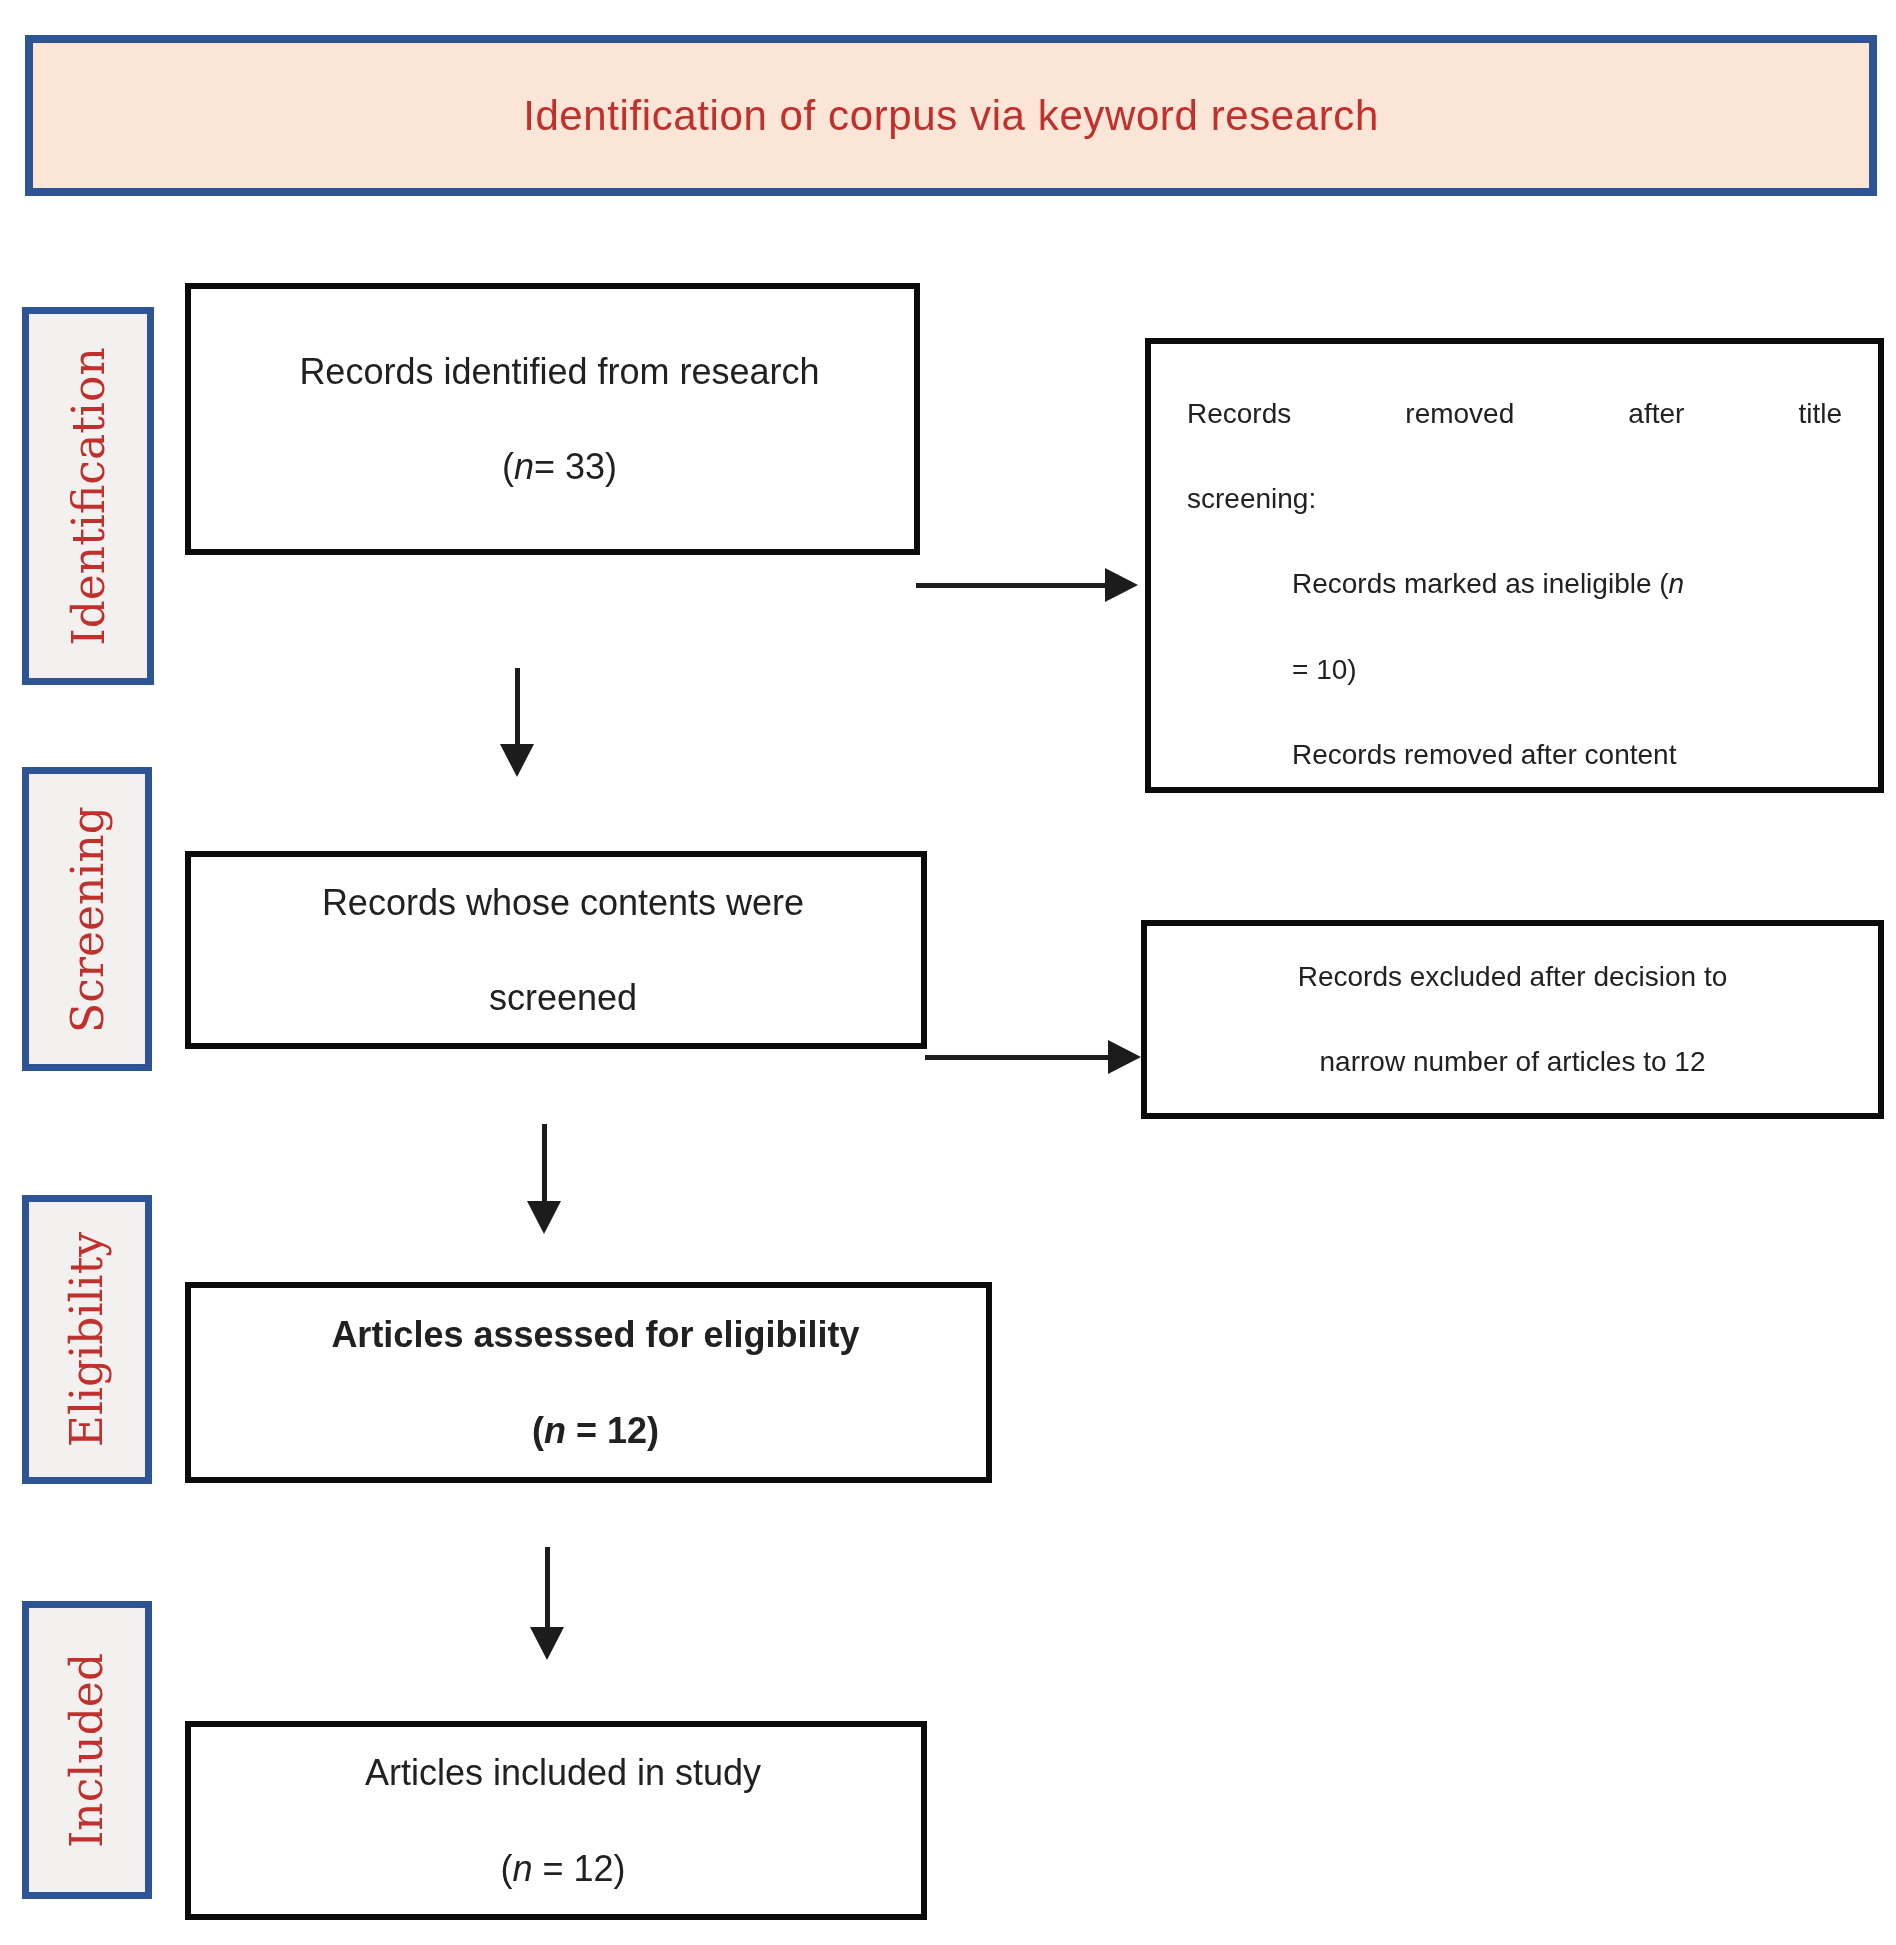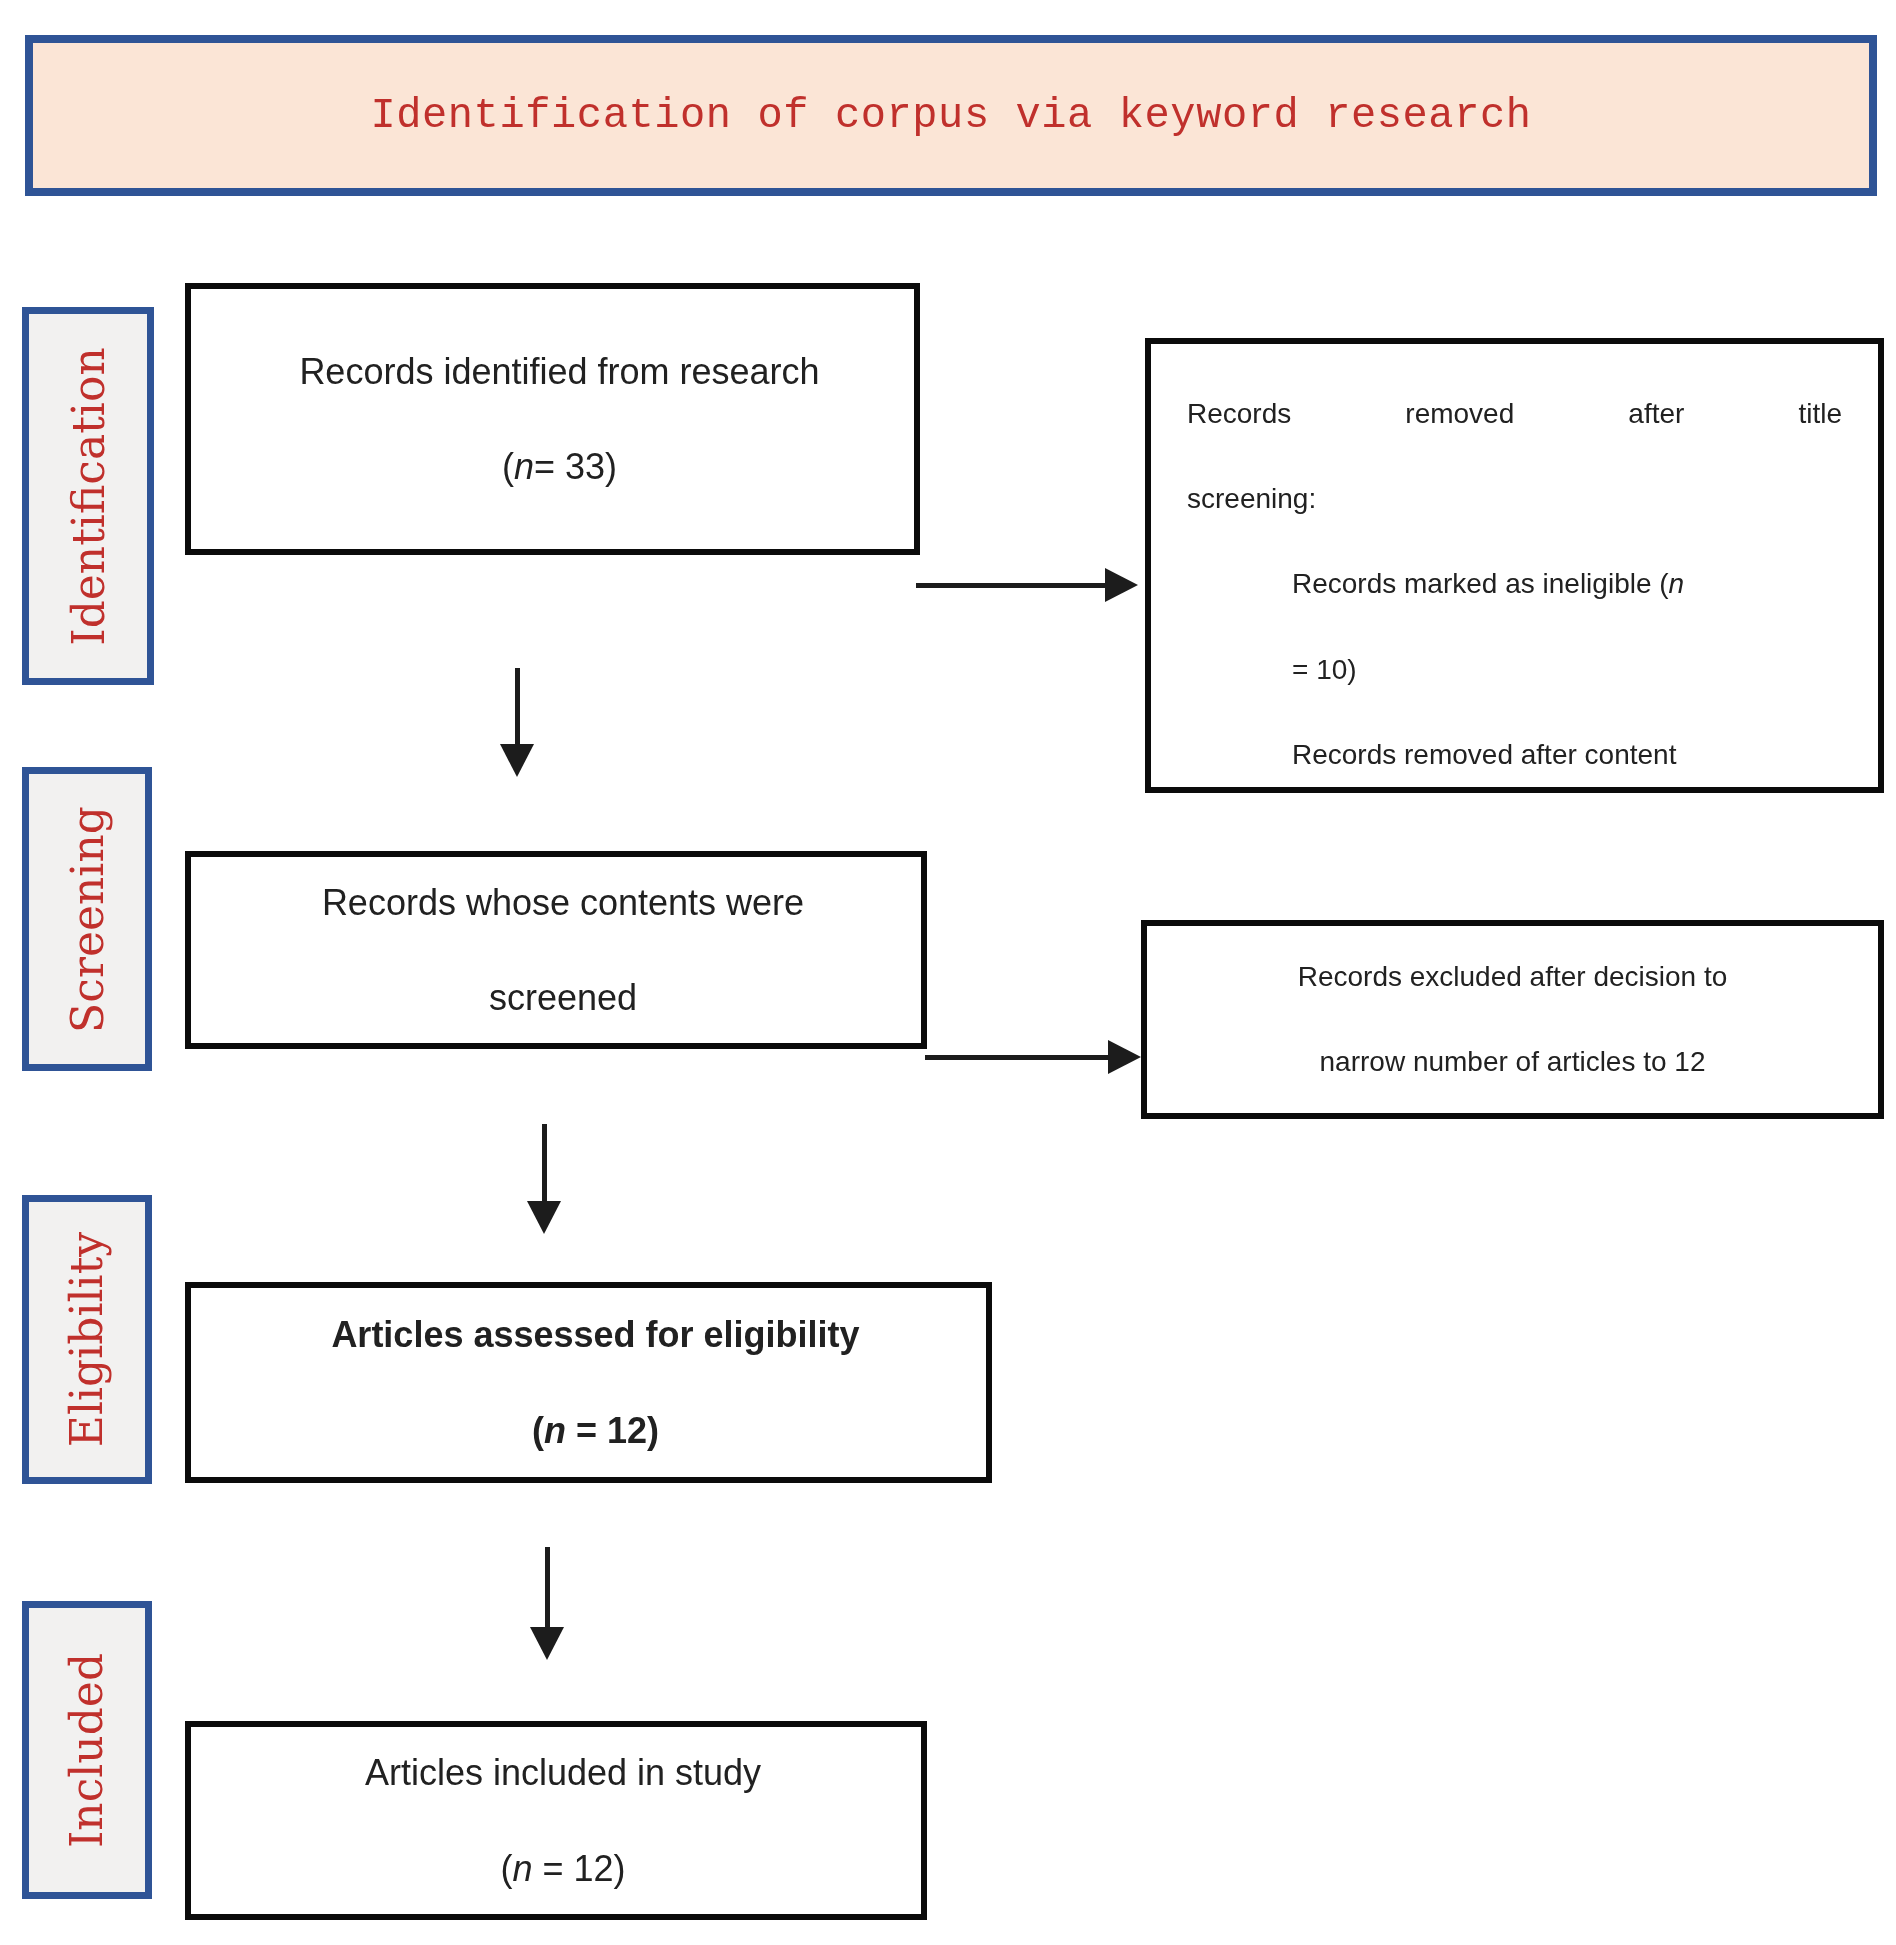--- a/index.html
+++ b/index.html
@@ -22,21 +22,21 @@
   }
   
   .banner{
     position:absolute; left:25px; top:35px; width:1852px; height:161px;
     box-sizing:border-box;
     border:8.6px solid var(--accent-blue);
     background:var(--banner-fill);
     display:flex; align-items:center; justify-content:center;
   }
   .banner-title{
-    font-family:Liberation Mono, monospace;
+    font-family:Liberation Sans, sans-serif;
     font-size:42px;
     color:var(--heading-red);
     letter-spacing:0.6px;
   }
   
   .stage{
     position:absolute;
     box-sizing:border-box;
     border:7.4px solid var(--accent-blue);
     background:var(--stage-fill);

